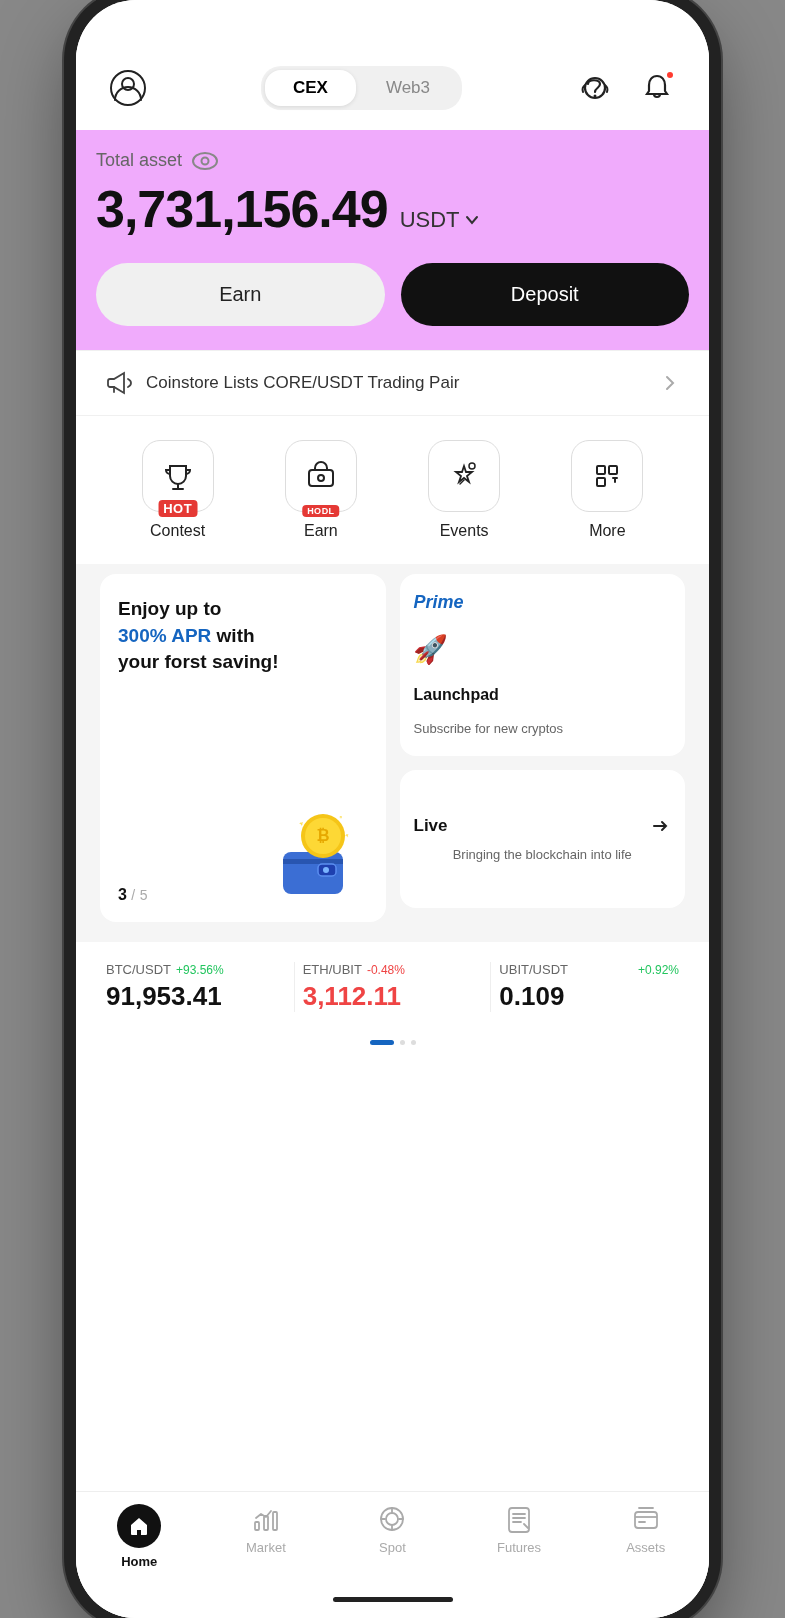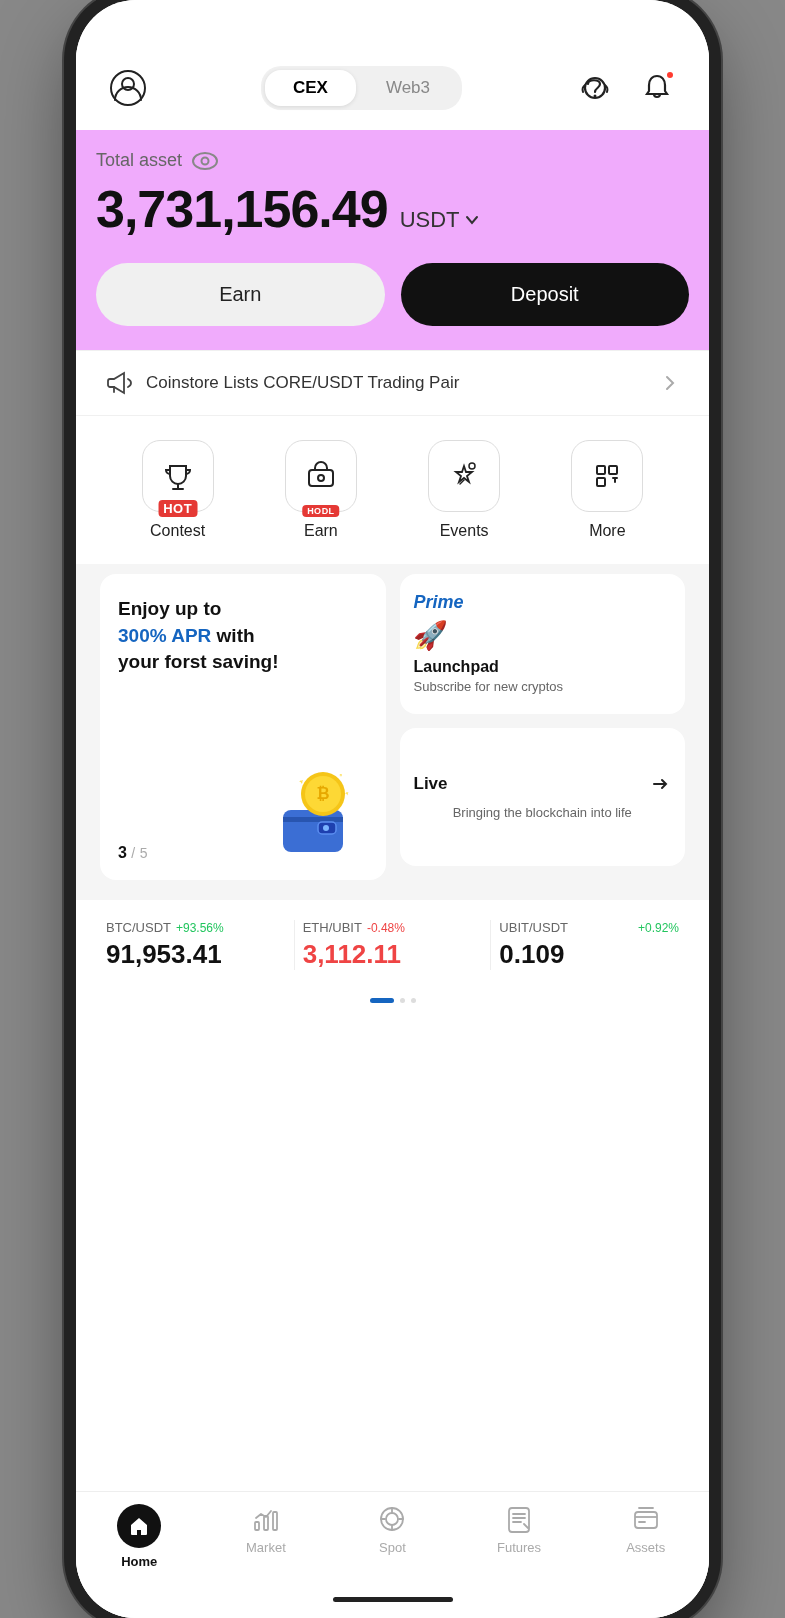--- a/index.html
+++ b/index.html
@@ -272,21 +272,21 @@
     }
     .coin-illustration {
       width: 100px;
       height: 100px;
       position: relative;
     }
     .promo-card-right {
       padding: 18px 14px;
       display: flex;
       flex-direction: column;
-      gap: 2px;
+      gap: 16px;
       min-height: 138px;
     }
     .prime-label {
       font-size: 18px;
       font-weight: 700;
       color: #1565C0;
       font-style: italic;
     }
     .launchpad-icon {
       font-size: 28px;

